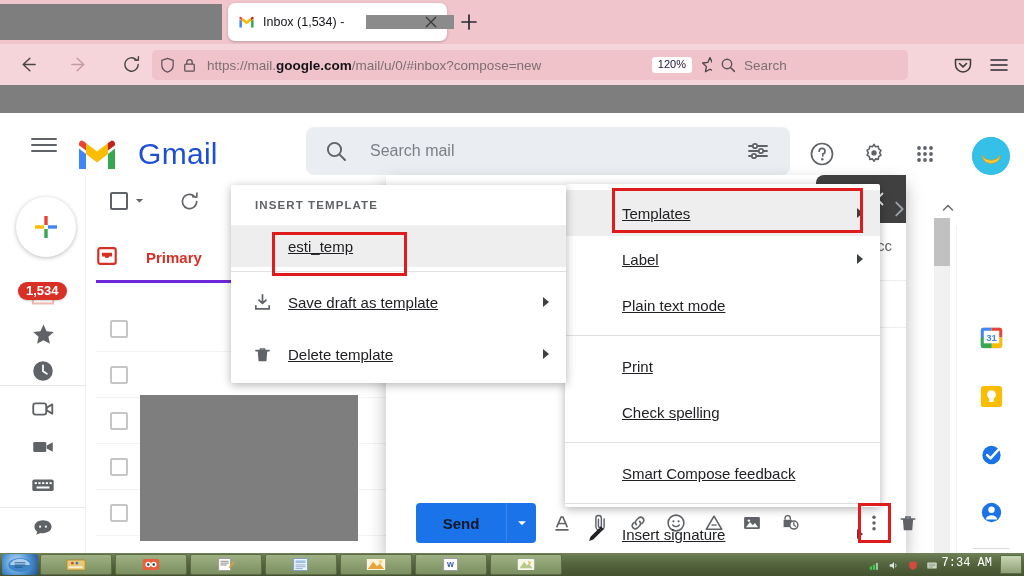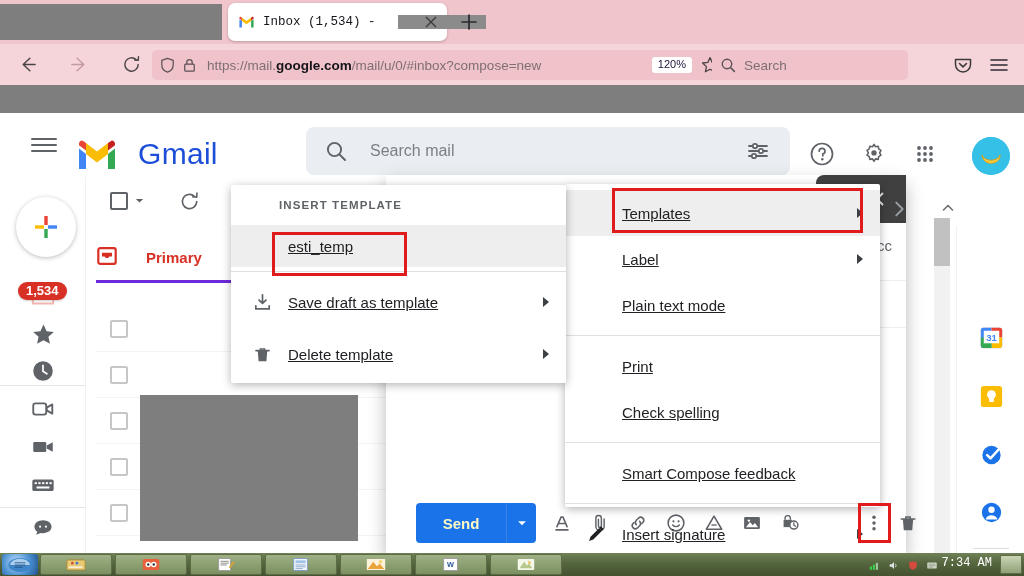--- a/index.html
+++ b/index.html
@@ -22,21 +22,21 @@
   }
   .fx-tab {
     position: absolute; left: 228px; top: 3px; width: 219px; height: 38px;
     background: #ffffff; border-radius: 7px;
     display: flex; align-items: center; padding: 0 6px 0 10px;
     box-shadow: 0 1px 3px rgba(0,0,0,.22);
   }
   .fx-tab .favicon { width: 17px; height: 17px; flex: 0 0 17px; margin-right: 8px; position: relative; }
   .fx-tab .ttl {
     font-size: 12.5px; color: #15141a; white-space: nowrap;
-    display: flex; align-items: center; gap: 18px; font-family: Liberation Mono, monospace;
+    display: flex; align-items: center; gap: 18px;
   }
   .redact-inline {
     display: inline-block; height: 14px; width: 88px;
     background: #8b8b8b; margin-left: 4px; vertical-align: middle;
   }
   .fx-tab .tabclose {
     position: absolute; right: 8px; top: 11px; width: 16px; height: 16px;
     color: #3a3a3a;
   }
   .fx-newtab {
@@ -154,21 +154,21 @@
   .compose-titlebar .ci { width: 18px; height: 18px; color: #e8eaed; }
   .bcc-label { position: absolute; right: 14px; top: 62px; font-size: 15px; color: #5f6368; }
   .field-line { position: absolute; left: 0; height: 1px; background: #eceff1; }
   .scroll-chevron { position: absolute; left: 940px; top: 200px; width: 16px; height: 16px; color: #7a7a7a; }
   .scrollbar-track { position: absolute; left: 934px; top: 218px; width: 16px; height: 335px; background: #f1f1f1; }
   .scrollbar-thumb { position: absolute; left: 934px; top: 218px; width: 16px; height: 48px; background: #c1c1c1; }
 
   .send-btn {
     position: absolute; left: 416px; top: 503px; width: 90px; height: 40px;
     background: #1a73e8; border-radius: 4px 0 0 4px;
-    color: #fef9c3; font-size: 15px; font-weight: 700;
+    color: #0f172a; font-size: 15px; font-weight: 700;
     display: flex; align-items: center; justify-content: center;
   }
   .send-caret {
     position: absolute; left: 506px; top: 503px; width: 30px; height: 40px;
     background: #1a73e8; border-radius: 0 4px 4px 0;
     display: flex; align-items: center; justify-content: center;
     border-left: 1px solid #3b84ea;
   }
   .ctool { position: absolute; top: 511px; width: 24px; height: 24px; color: #5f6368; display: flex; align-items: center; justify-content: center; }
 
@@ -187,21 +187,21 @@
     position: relative; height: 46px; display: flex; align-items: center;
     font-size: 15px; color: #202124; padding-left: 57px; text-decoration: underline;
   }
   .mi.sel { background: #eeeeee; }
   .mi .micon { position: absolute; left: 20px; width: 22px; height: 22px; color: #5f6368; display:flex;align-items:center;justify-content:center;}
   .mi .arrow { position: absolute; right: 17px; width: 0; height: 0;
     border-left: 6px solid #3c4043; border-top: 5px solid transparent; border-bottom: 5px solid transparent; }
   .m-sep { height: 1px; background: #e0e0e0; margin: 7px 0; }
   .m-caption {
     height: 40px; display: flex; align-items: center; padding-left: 24px;
-    font-size: 11.5px; letter-spacing: 1.1px; color: #5f6368; font-weight: 600; margin-left: 24px;
+    font-size: 11.5px; letter-spacing: 1.1px; color: #5f6368; font-weight: 600;
   }
 
   .hl { position: absolute; border: 3px solid #e01b1b; pointer-events: none; }
 
   
   .sidepanel { position: absolute; left: 956px; top: 113px; width: 68px; height: 440px; background: #fff; border-left: 1px solid #f1f1f1; }
   .sp-icon { position: absolute; left: 19px; width: 30px; height: 30px; display: flex; align-items: center; justify-content: center; }
   .sp-div { position: absolute; left: 16px; width: 36px; height: 1px; background: #dadce0; }
 
   

